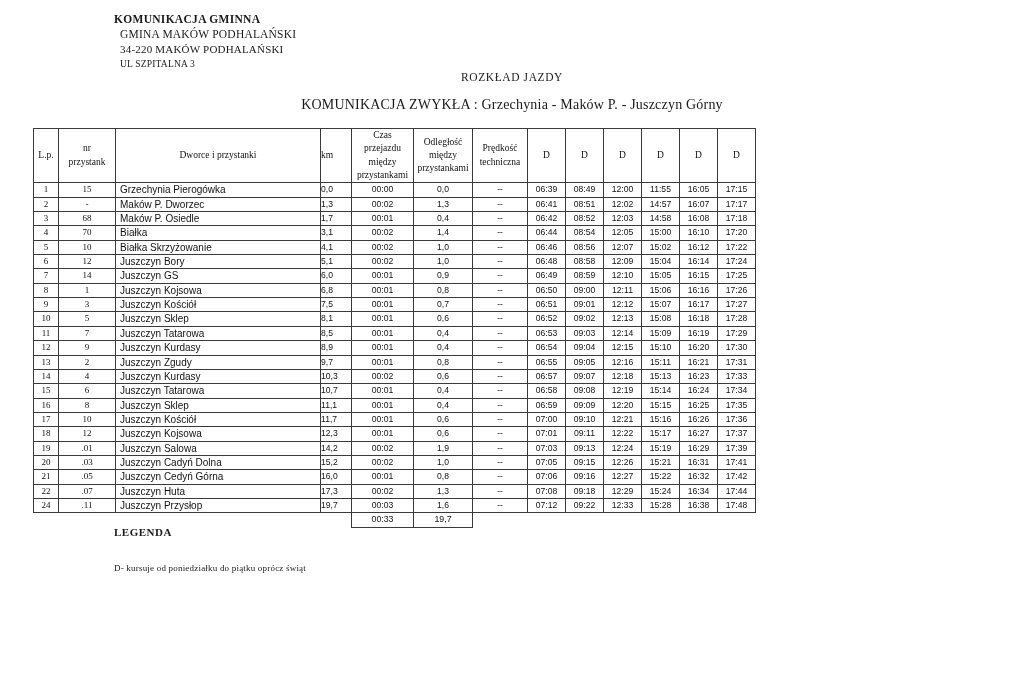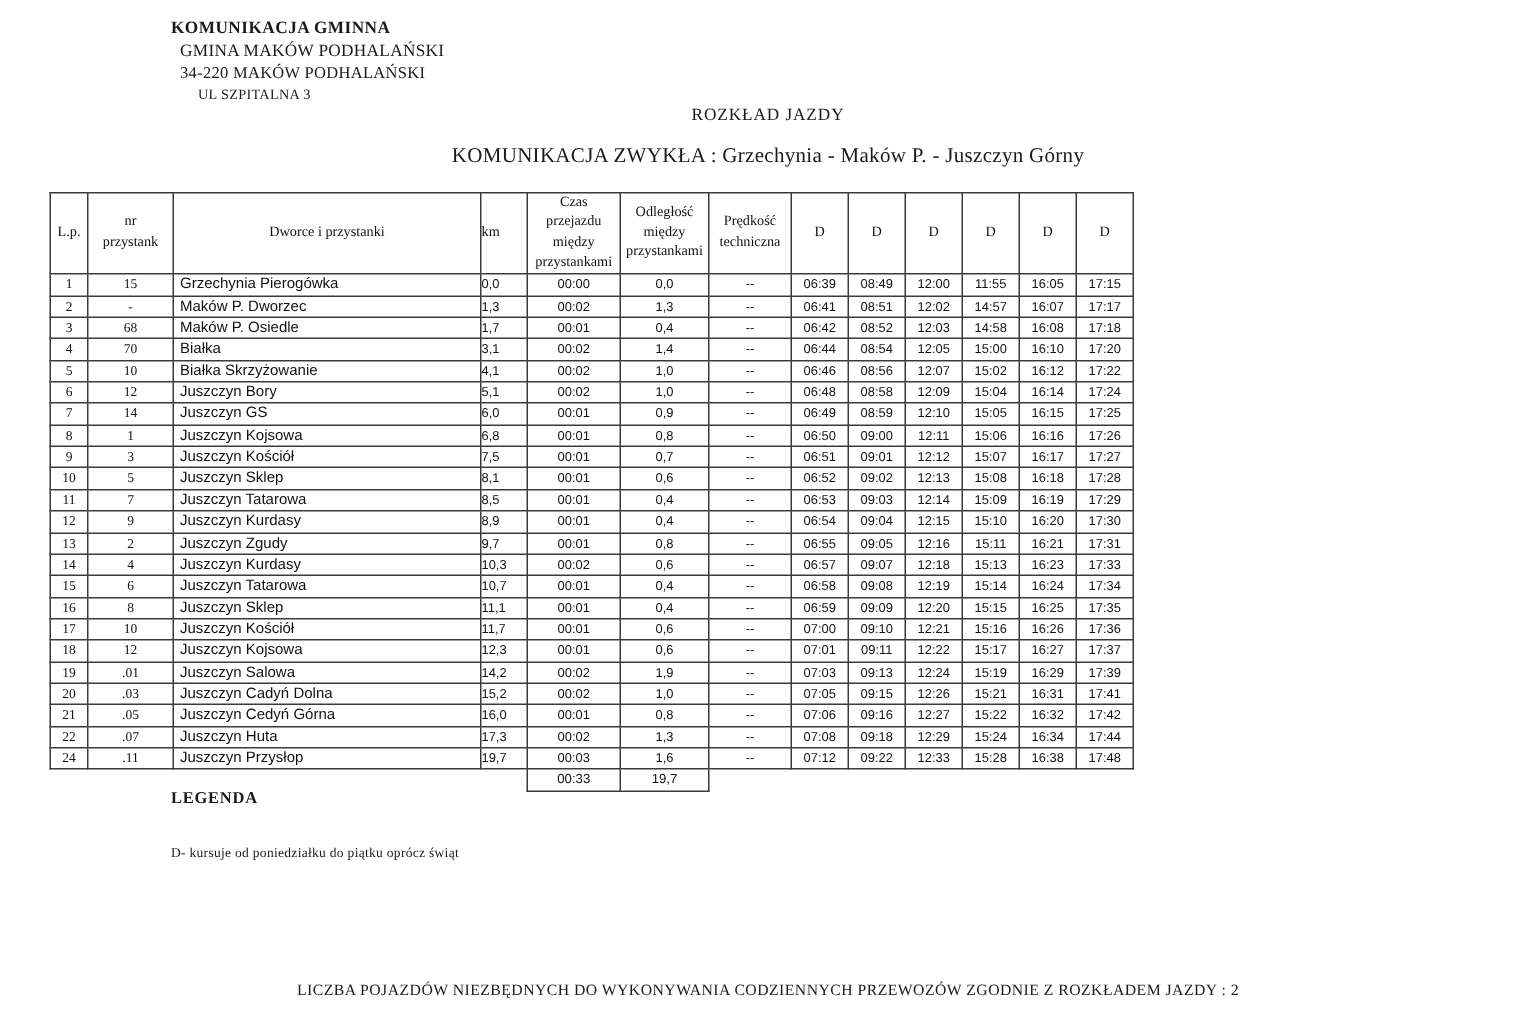--- a/index.html
+++ b/index.html
@@ -44,21 +44,20 @@
     font-size: 11px;
     line-height: 15px;
     letter-spacing: 0.2px;
     padding-left: 6px;
   }
   .org-line4 {
     font-size: 9.5px;
     line-height: 15px;
     letter-spacing: 0.2px;
     padding-left: 6px;
-    margin-left: 12px;
   }
 
   .doc-title {
     position: absolute;
     left: 0;
     top: 71px;
     width: 1024px;
     text-align: center;
     font-weight: normal;
     font-size: 11.5px;
@@ -574,14 +573,13 @@
           <td class="blank"></td>
           <td class="blank"></td>
         </tr>
       </tfoot>
     </table>
   </div>
 
   <div class="legend-title">LEGENDA</div>
   <div class="legend-text">D- kursuje od poniedziałku do piątku oprócz świąt</div>
 
-  <div class="footer-line">LICZBA POJAZDÓW  NIEZBĘDNYCH DO WYKONYWANIA  CODZIENNYCH PRZEWOZÓW  ZGODNIE Z ROZKŁADEM JAZDY : 2</div>
 </div>
 
 </body></html>

